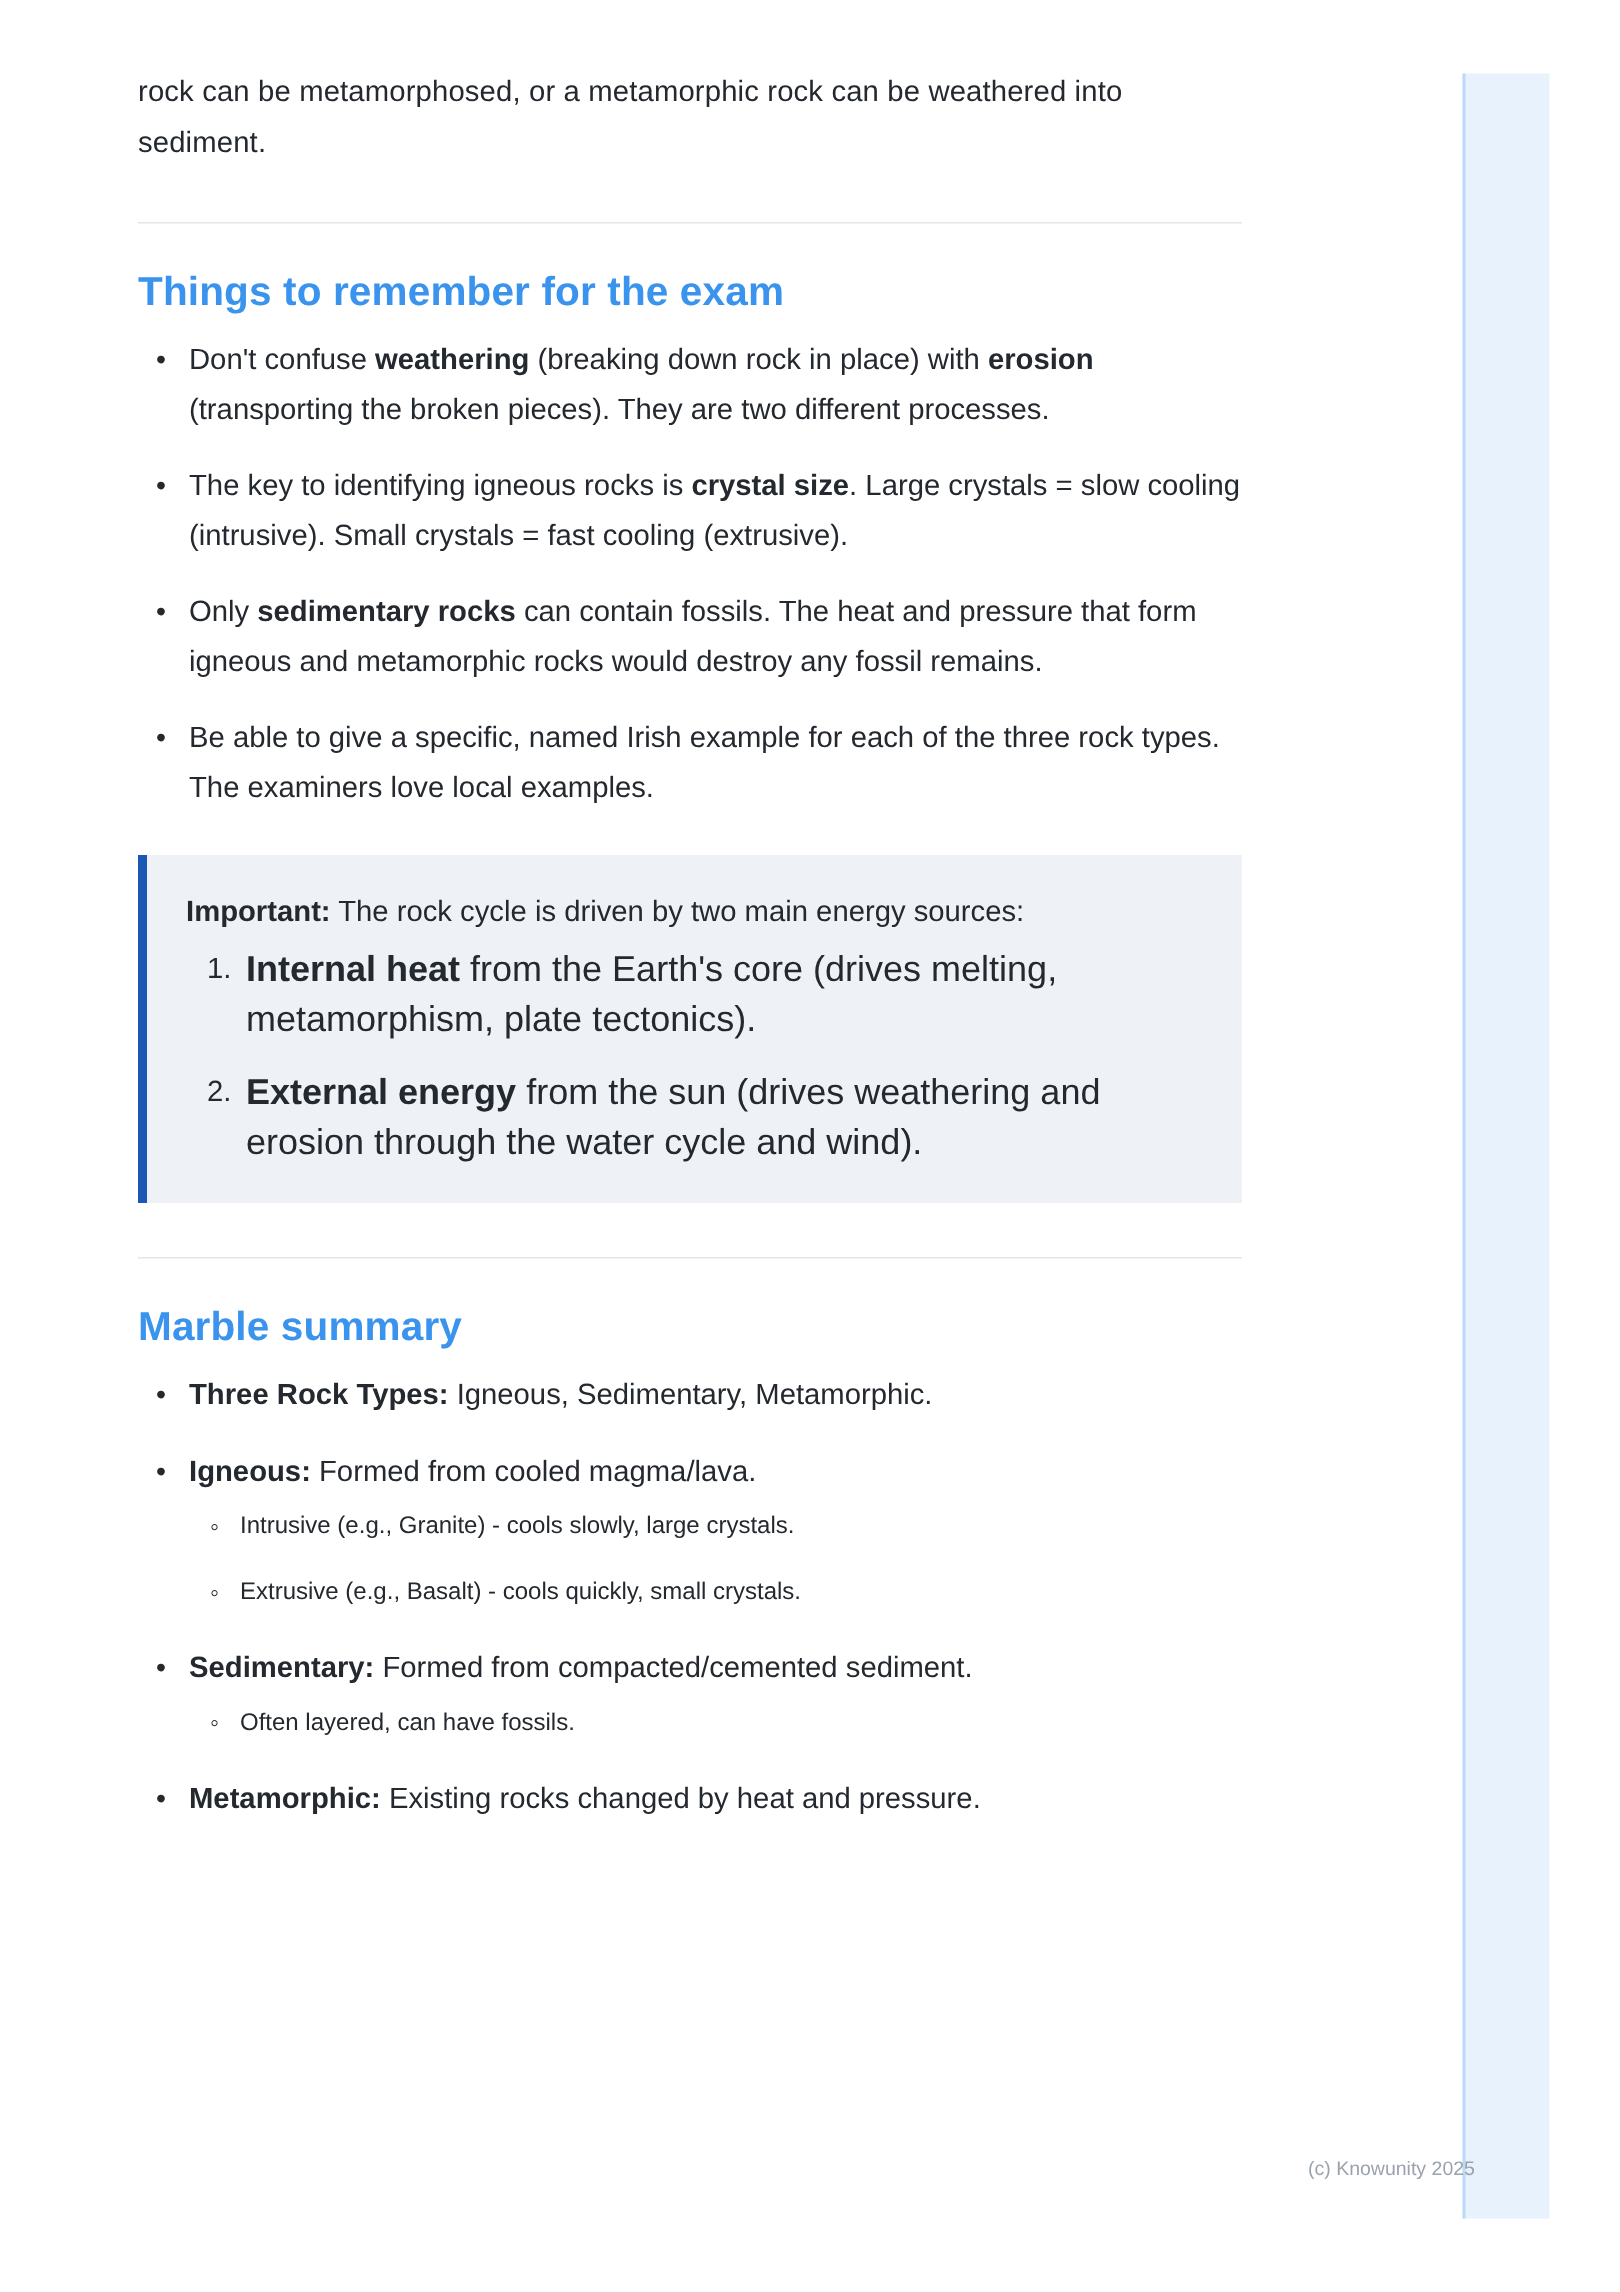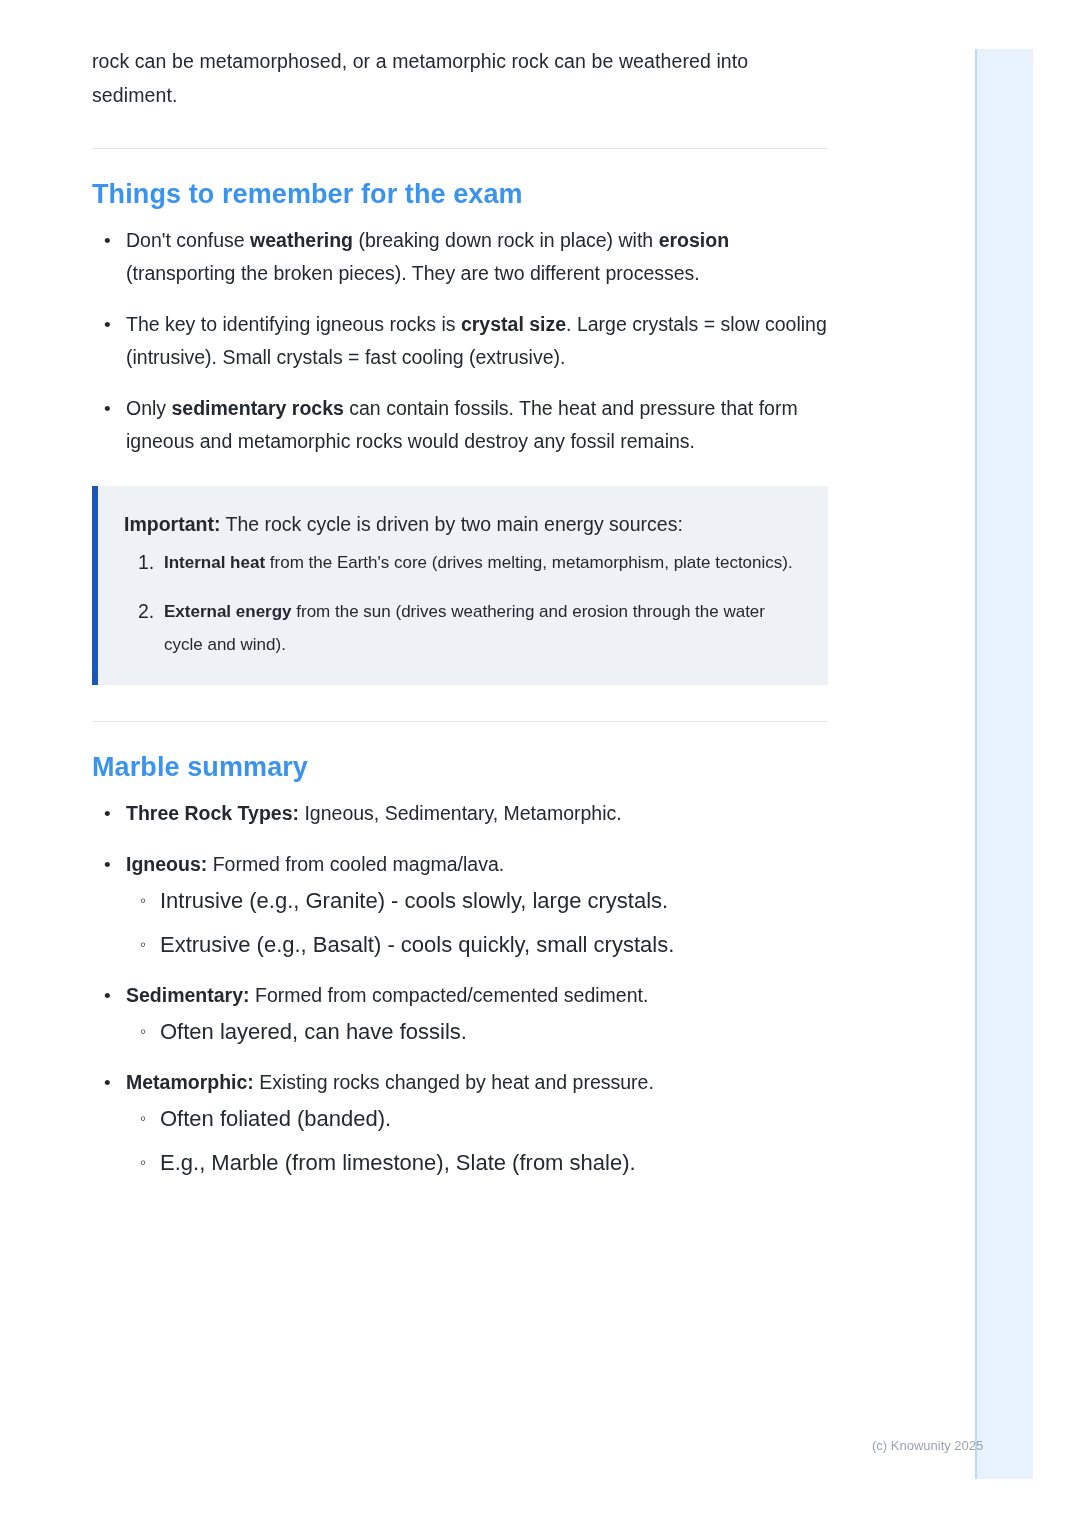--- a/index.html
+++ b/index.html
@@ -76,21 +76,21 @@
     font-size: 19px;
     color: #24292f;
   }
   ul.sub {
     margin: 4px 0 0 0;
     padding: 0 0 0 34px;
     list-style: none;
   }
   ul.sub > li {
     position: relative;
-    font-size: 22px;
+    font-size: 16px;
     line-height: 32px;
     margin: 0 0 12px 0;
     color: #24292f;
   }
   ul.sub > li::before {
     content: "\25E6";
     position: absolute;
     left: -20px;
     top: 0;
     font-size: 17px;
@@ -110,21 +110,21 @@
     color: #24292f;
   }
   ol.callout-list {
     margin: 6px 0 0 0;
     padding: 0 0 0 40px;
     counter-reset: ci;
     list-style: none;
   }
   ol.callout-list > li {
     position: relative;
-    font-size: 17px;
+    font-size: 24px;
     line-height: 33px;
     margin: 0 0 16px 0;
     color: #24292f;
   }
   ol.callout-list > li:last-child { margin-bottom: 0; }
   ol.callout-list > li::before {
     counter-increment: ci;
     content: counter(ci) ".";
     position: absolute;
     left: -26px;
@@ -156,20 +156,21 @@
     <p class="para">rock can be metamorphosed, or a metamorphic rock can be weathered into sediment.</p>
 
     <hr class="rule">
 
     <h2 class="section-title">Things to remember for the exam</h2>
 
     <ul class="bullets" id="exam-tips">
         <li><span>Don't confuse </span><strong>weathering</strong><span> (breaking down rock in place) with </span><strong>erosion</strong><span> (transporting the broken pieces). They are two different processes.</span></li>
         <li><span>The key to identifying igneous rocks is </span><strong>crystal size</strong><span>. Large crystals = slow cooling (intrusive). Small crystals = fast cooling (extrusive).</span></li>
         <li><span>Only </span><strong>sedimentary rocks</strong><span> can contain fossils. The heat and pressure that form igneous and metamorphic rocks would destroy any fossil remains.</span></li>
+        <li><span>Be able to give a specific, named Irish example for each of the three rock types. The examiners love local examples.</span></li>
       </ul>
 
     <div class="callout">
       <p class="lead">
         <strong>Important:</strong><span> The rock cycle is driven by two main energy sources:</span>
       </p>
       <ol class="callout-list" id="callout-list">
           <li><strong>Internal heat</strong><span> from the Earth's core (drives melting, metamorphism, plate tectonics).</span></li>
           <li><strong>External energy</strong><span> from the sun (drives weathering and erosion through the water cycle and wind).</span></li>
         </ol>
@@ -181,23 +182,20 @@
 
     <ul class="bullets summary-list" id="summary-list">
         <li><strong>Three Rock Types:</strong><span> Igneous, Sedimentary, Metamorphic.</span></li>
         <li><strong>Igneous:</strong><span> Formed from cooled magma/lava.</span><ul class="sub">
             <li>Intrusive (e.g., Granite) - cools slowly, large crystals.</li>
             <li>Extrusive (e.g., Basalt) - cools quickly, small crystals.</li>
           </ul></li>
         <li><strong>Sedimentary:</strong><span> Formed from compacted/cemented sediment.</span><ul class="sub">
             <li>Often layered, can have fossils.</li>
           </ul></li>
-        <li><strong>Metamorphic:</strong><span> Existing rocks changed by heat and pressure.</span><ul class="sub">
-            <li>Often foliated (banded).</li>
-            <li>E.g., Marble (from limestone), Slate (from shale).</li>
-          </ul></li>
+        <li><strong>Metamorphic:</strong><span> Existing rocks changed by heat and pressure.</span></li>
       </ul>
 
   </div>
 
   <div class="footer-credit">(c) Knowunity 2025</div>
 
 </div>
 
 </body></html>

